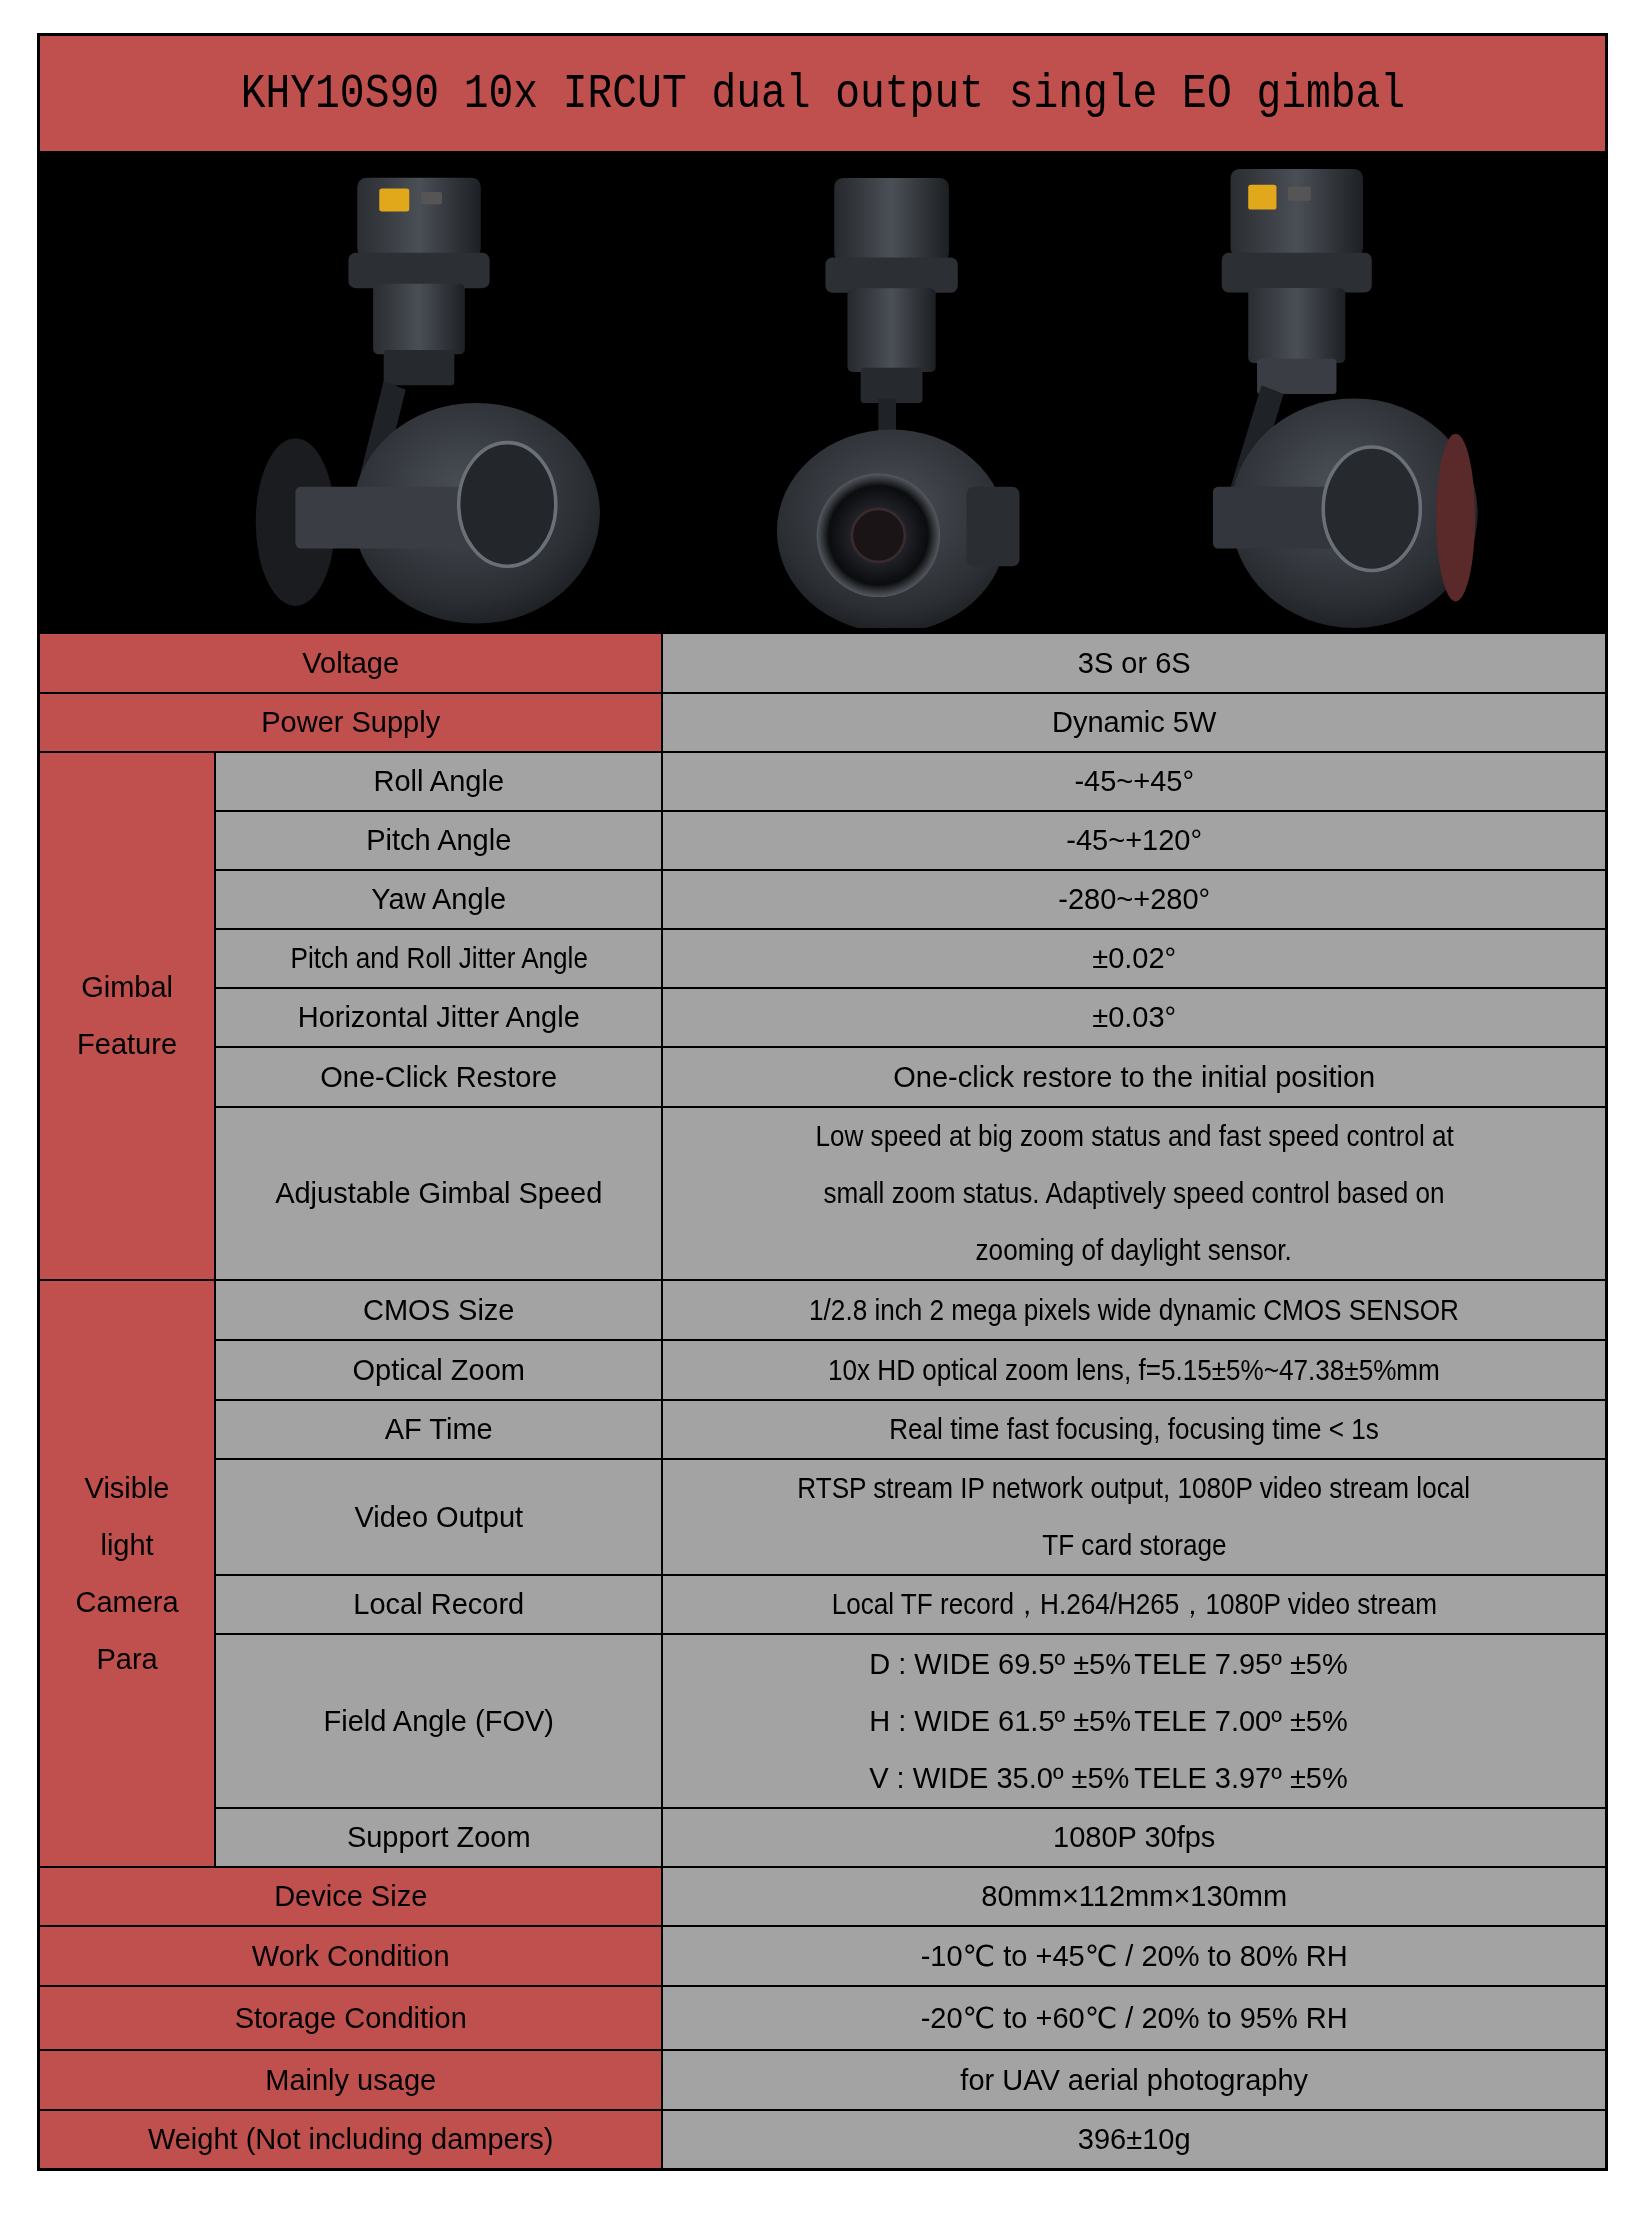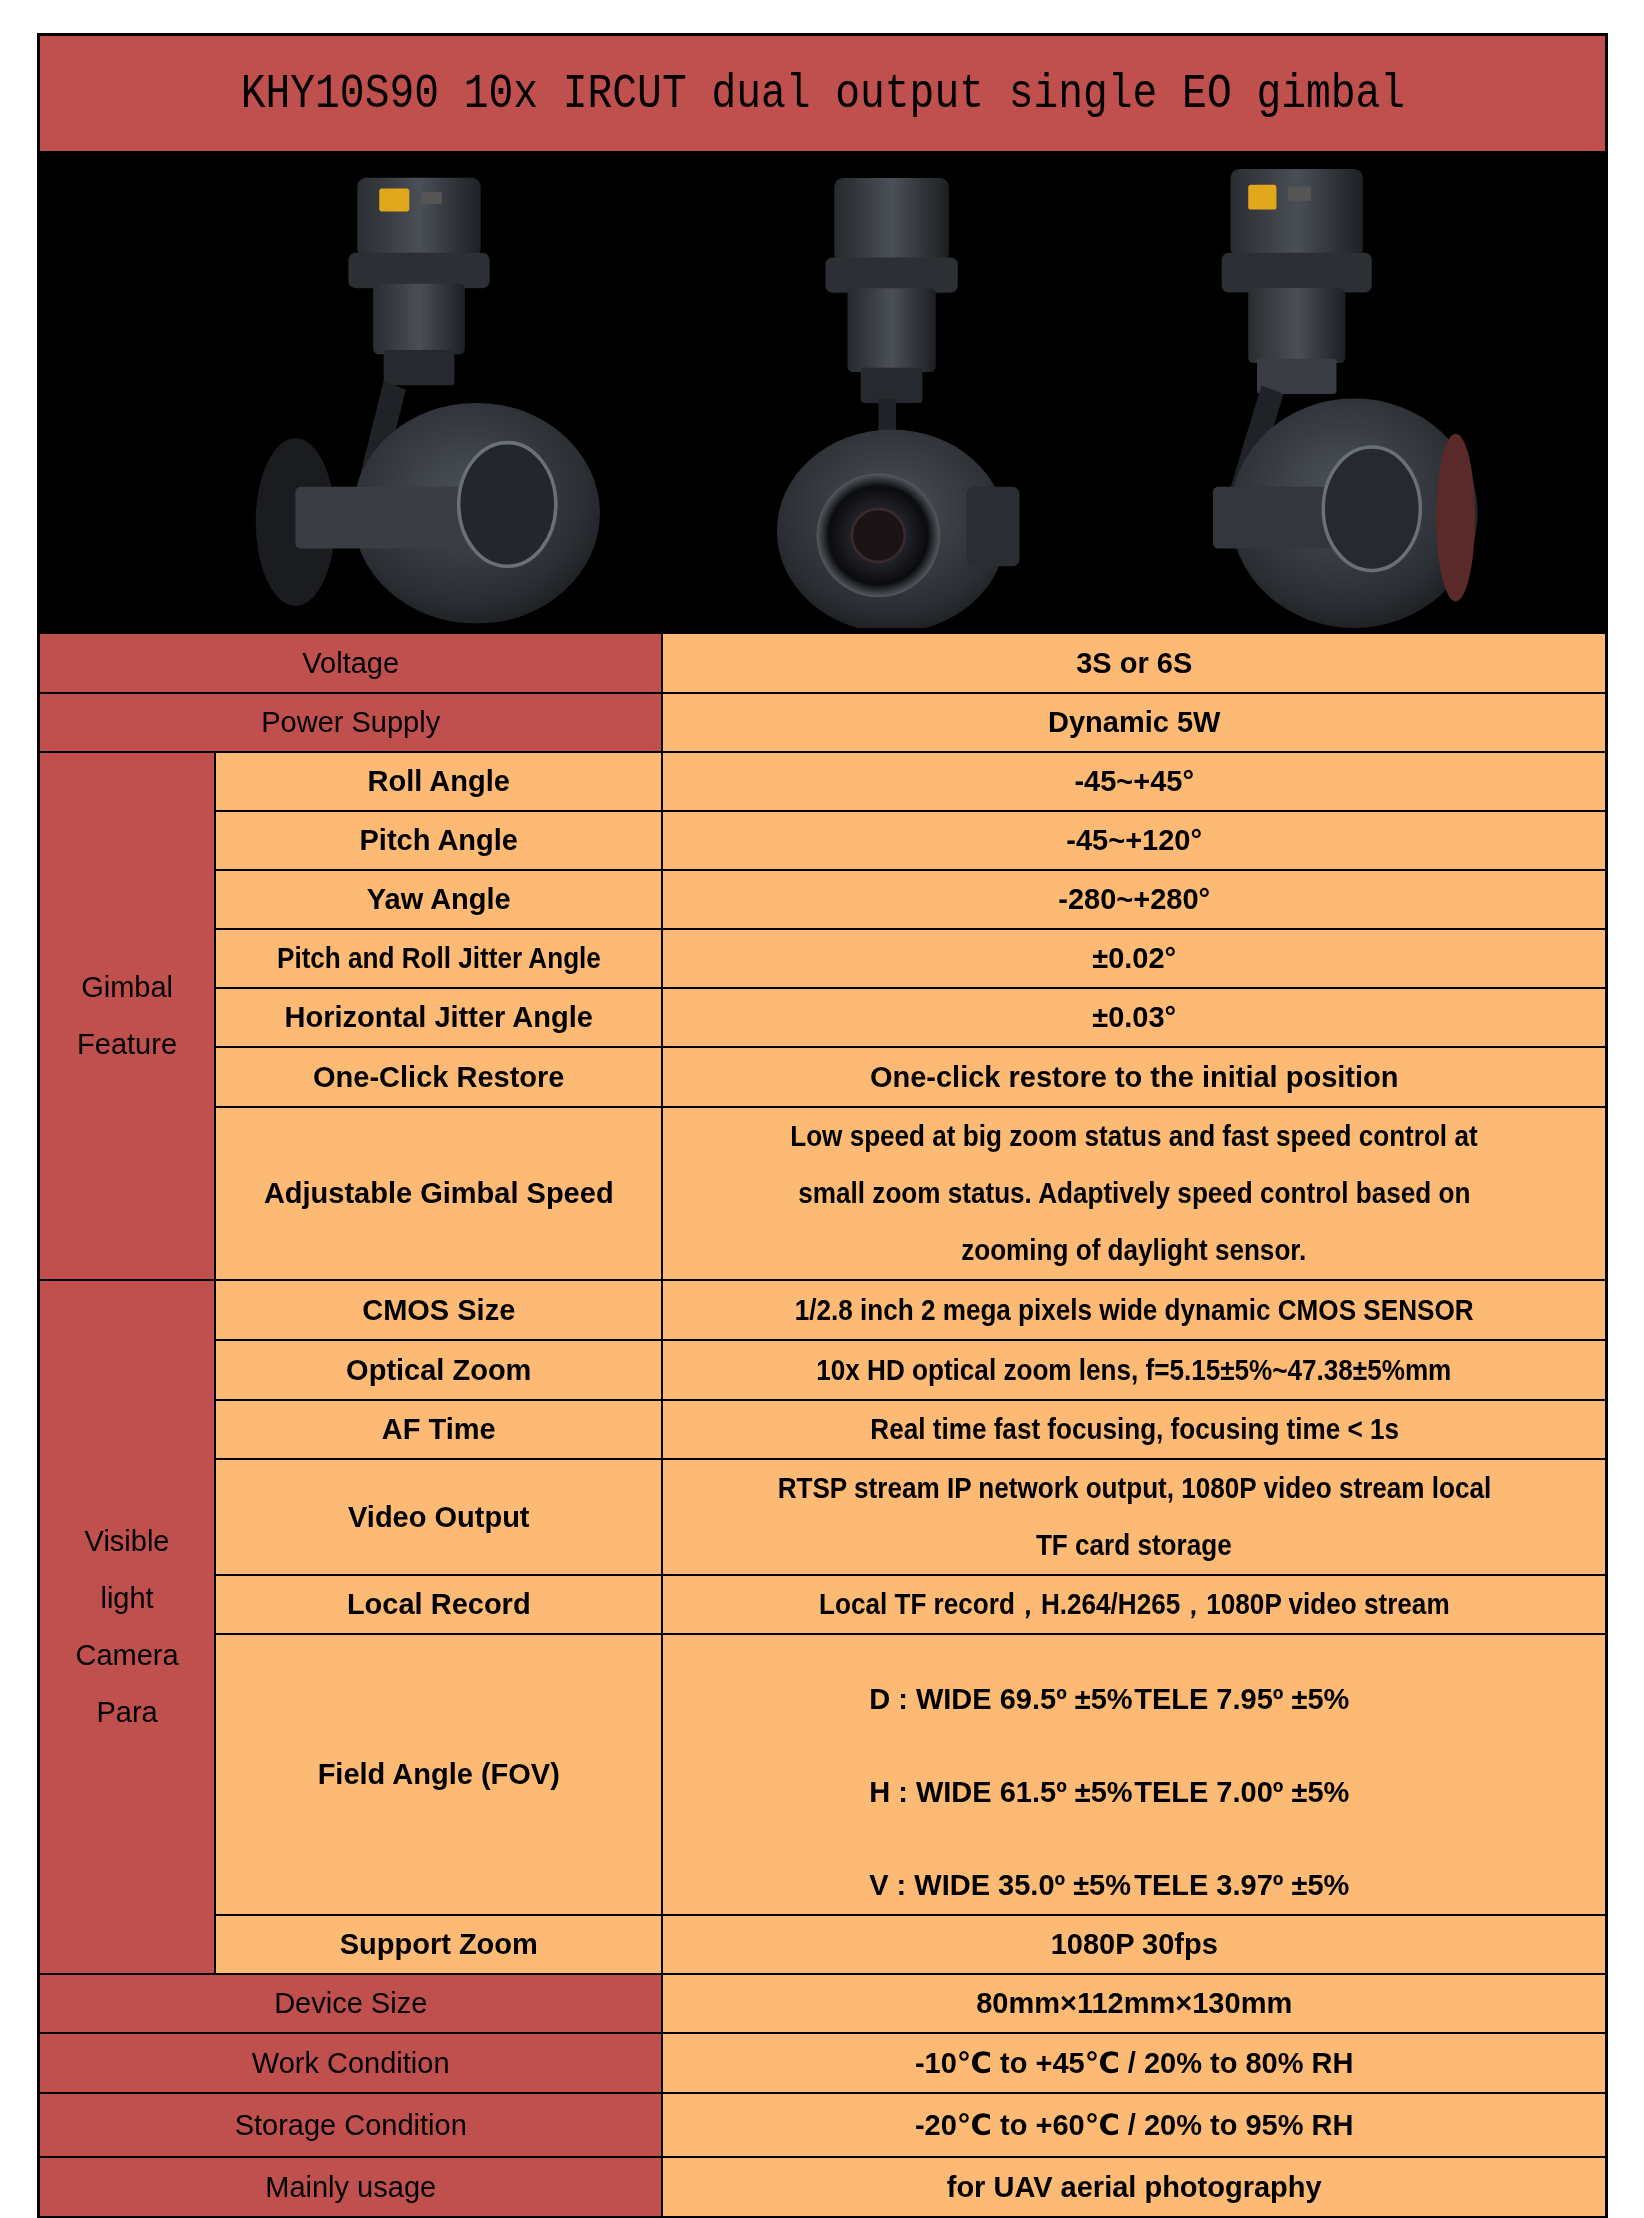--- a/index.html
+++ b/index.html
@@ -27,26 +27,26 @@
   }
   table.spec td {
     border: 2.6px solid #000; text-align: center; vertical-align: middle;
     padding: 0 6px; line-height: 57px; overflow: hidden;
   }
   table.spec tr:first-child td { border-top: none; }
   table.spec tr td:first-child { border-left: none; }
   table.spec tr td:last-child { border-right: none; }
   table.spec tr:last-child td { border-bottom: none; }
   td.red { background: #C0504D; }
-  td.white { background: #fdba74; font-weight: bold; }
+  td.white { background: #a3a3a3; }
   td.group { line-height: 57px; }
   .nowrap { white-space: nowrap; }
   .cond { display: inline-block; transform: scaleX(0.9); white-space: nowrap; }
   .fov-line { display: block; white-space: nowrap; }
-  .fov-line .col { display: inline-block; margin-top: 36px; }
+  .fov-line .col { display: inline-block; }
   .fov-line .c1 { width: 265px; text-align: left; }
   .fov-line .c2 { width: 265px; text-align: left; }
 </style>
 </head>
 <body>
 
 <div class="sheet">
 
   <div class="title-band">
     <span>KHY10S90 10x IRCUT dual output single EO gimbal</span>

